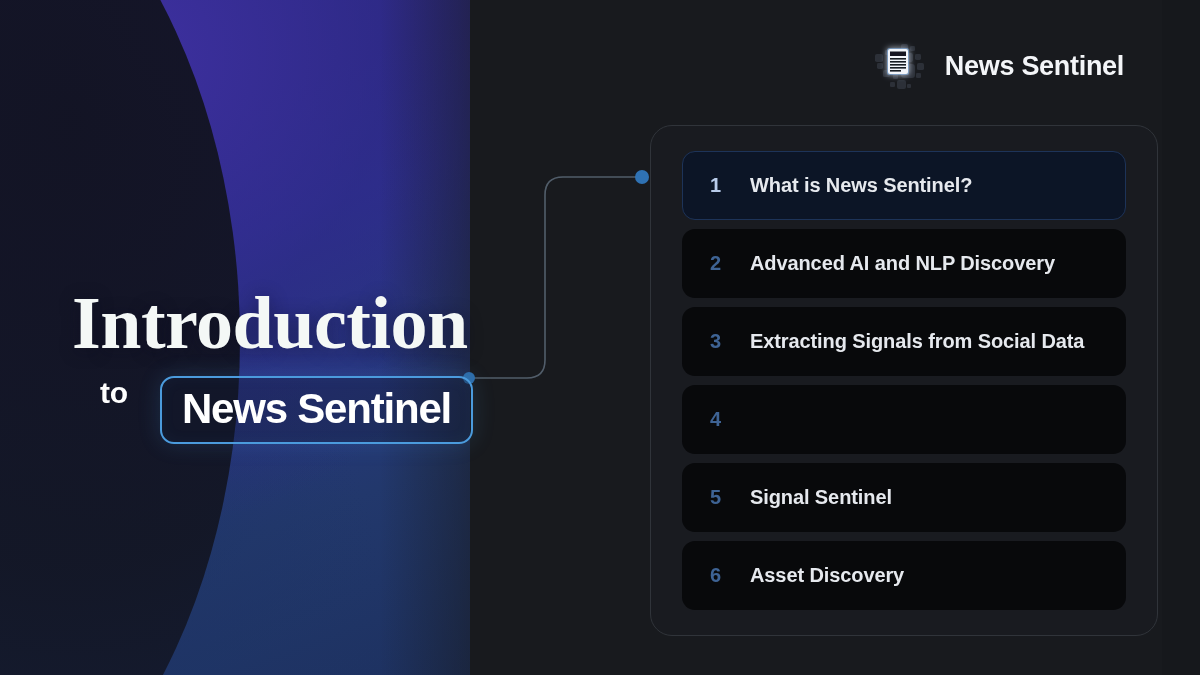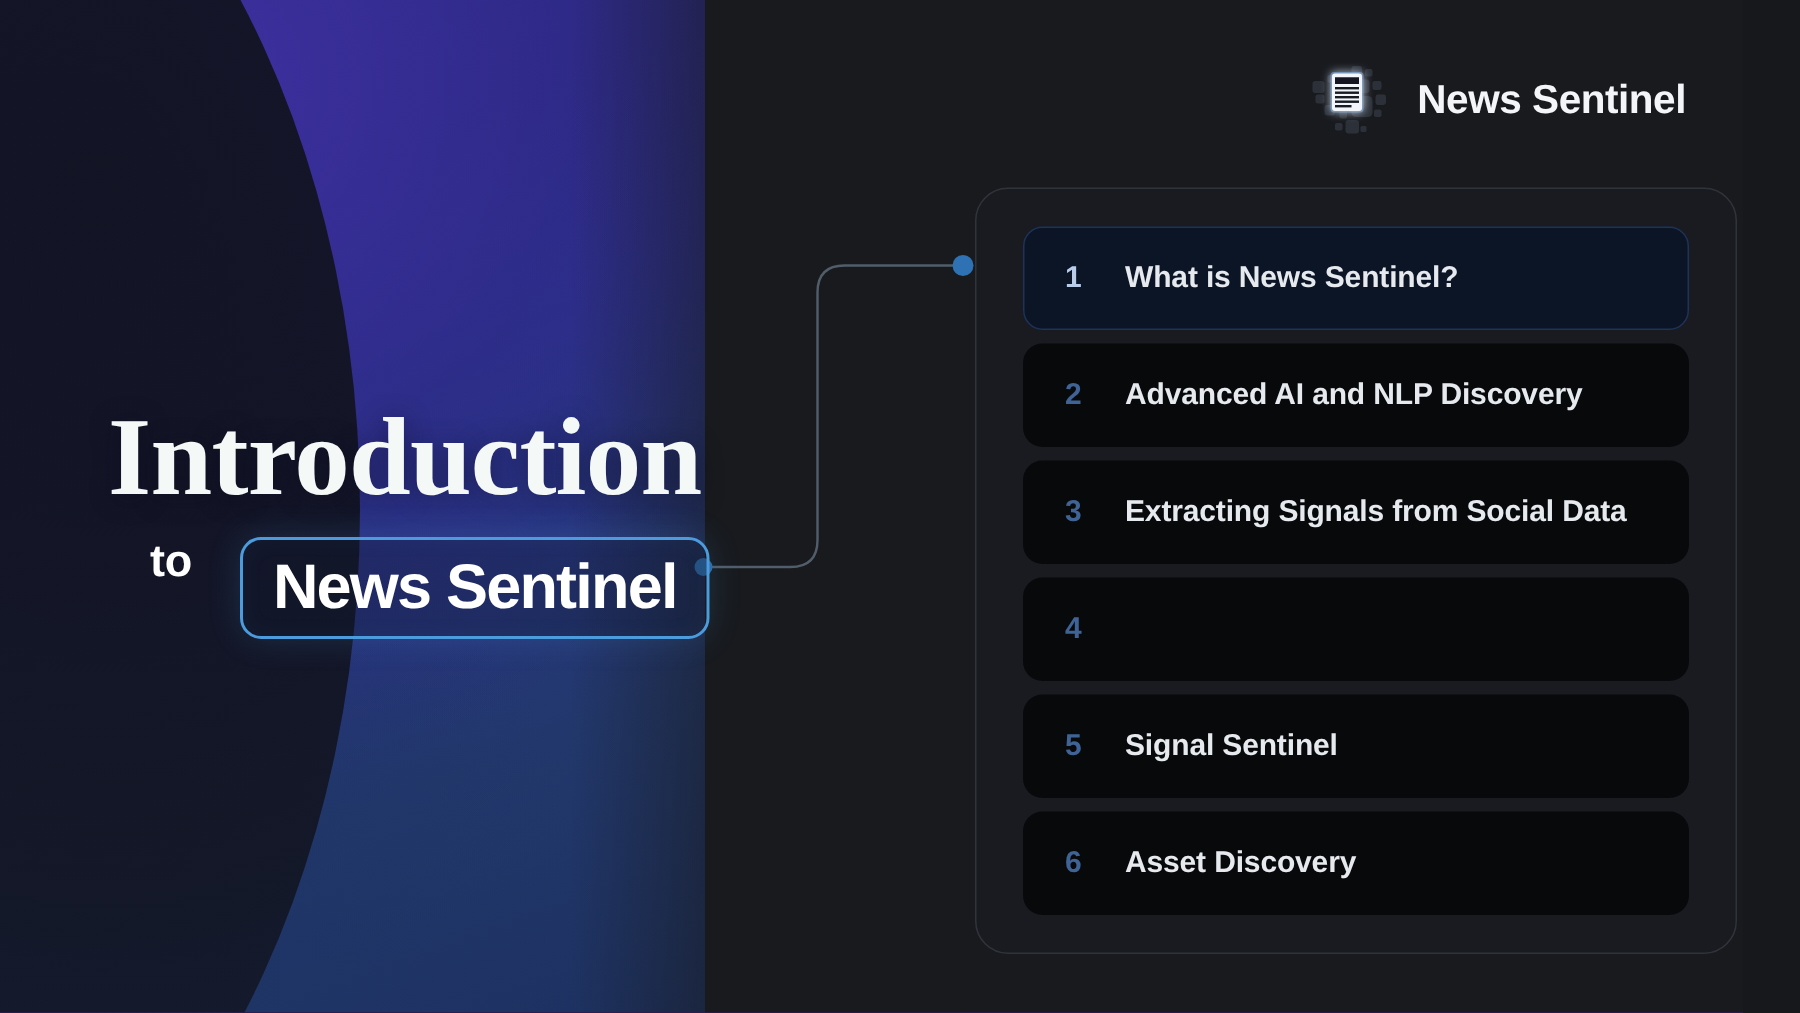--- a/index.html
+++ b/index.html
@@ -6,21 +6,21 @@
   html, body { width:1200px; height:675px; overflow:hidden; }
   body {
     background:#16181c;
     font-family:"Liberation Sans", sans-serif;
     position:relative;
   }
 
   
   #stage {
     position:absolute; inset:0; width:1162px; height:675px;
-    overflow:hidden; background:#6d28d9;
+    overflow:hidden; background:#1d4ed8;
   }
   .bg-base {
     position:absolute; left:0; top:0; width:470px; height:675px;
     background:
       linear-gradient(160deg,
         #2f2a88 0%,
         #2d2a87 22%,
         #2b2f8c 38%,
         #27377f 55%,
         #22386c 74%,
@@ -61,21 +61,21 @@
   .brand-mark {
     position:relative; width:58px; height:52px; flex:0 0 auto;
   }
   .brand-name {
     font-size:27px; font-weight:700; color:#f3f5f8;
     letter-spacing:-0.3px; white-space:nowrap;
   }
 
   
   .title-block {
-    position:absolute; left:72px; top:268px; z-index:30;
+    position:absolute; left:72px; top:286px; z-index:30;
   }
   .title-serif {
     font-family:"Liberation Serif", serif;
     font-size:74px; font-weight:700; line-height:1.0;
     color:#f4f8f6; letter-spacing:-0.5px;
     text-shadow:0 2px 18px rgba(10,12,30,0.45);
   }
   .title-row {
     display:flex; align-items:flex-start; gap:32px; margin-top:16px;margin-left:28px;
   }

